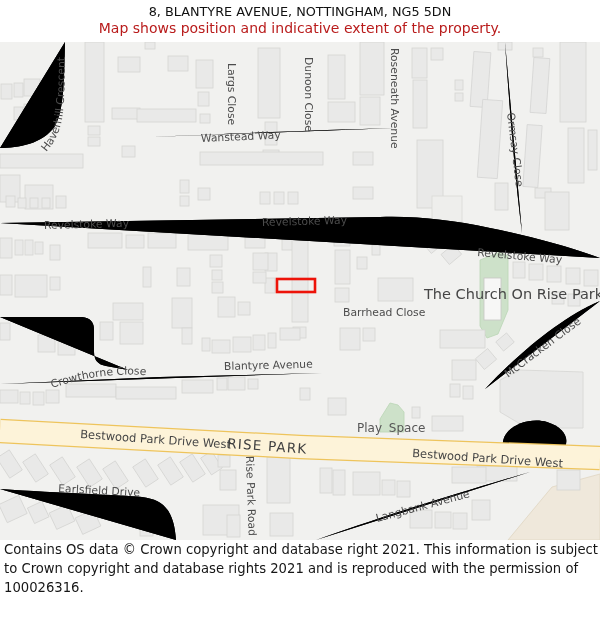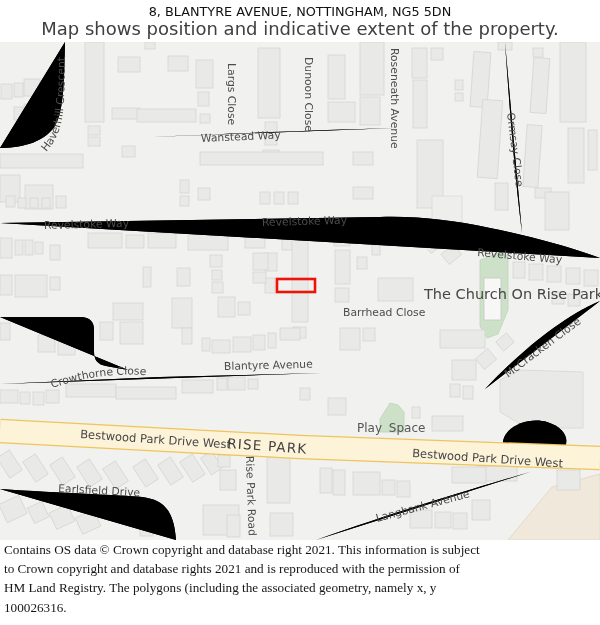--- a/index.html
+++ b/index.html
@@ -1,23 +1,23 @@
 <!DOCTYPE html>
 <html><head>
 <meta charset="utf-8">
 <style>
   html,body{margin:0;padding:0;background:#ffffff;}
   body{width:600px;height:625px;position:relative;font-family:"DejaVu Sans","Liberation Sans",sans-serif;overflow:hidden;}
   .header{position:absolute;top:0;left:0;width:600px;height:34px;background:#ffffff;text-align:center;}
   .header .title{padding-top:4px;font-size:12.8px;color:#111;line-height:16px;}
-  .header .subtitle{font-size:18px;color:#404040;line-height:17px;}
+  .header .subtitle{font-size:14px;color:#b91c1c;line-height:17px;}
   .mapwrap{position:absolute;top:42px;left:0;width:600px;height:498px;}
   svg{display:block;}
   .footer{position:absolute;top:540px;left:0;width:600px;height:85px;background:#ffffff;}
-  .footer .line{font-size:13.2px;line-height:19.2px;color:#161616;padding-left:4px;white-space:nowrap;font-family:Liberation Serif, serif;}
+  .footer .line{font-size:13.2px;line-height:19.2px;color:#161616;padding-left:4px;white-space:nowrap;}
   
   .b{fill:#e9e9e8;stroke:#d5d5d3;stroke-width:0.8;}
   .bl{fill:#eeeeec;stroke:#d9d9d7;stroke-width:0.8;}
   .green{fill:#cde1c9;stroke:#bad5b5;stroke-width:0.8;}
   .beige{fill:#efe8db;stroke:#e0d6c2;stroke-width:0.8;}
   .cmain{stroke-width:15.5;}
   .cminor{stroke-width:13;}
   .fmain{stroke-width:13;}
   .fminor{stroke-width:10.5;}
   .rc{stroke-linecap:round;}
@@ -337,15 +337,14 @@
     <text class="street" transform="translate(246,456) rotate(88)">Rise Park Road</text>
     <text class="street" transform="translate(377,522) rotate(-15)">Langbank Avenue</text>
     <text class="pspace" transform="translate(357,432)">Play Space</text>
   </g>
 </svg>
 </div>
 
 <div class="footer">
   <div class="line">Contains OS data © Crown copyright and database right 2021. This information is subject</div>
   <div class="line">to Crown copyright and database rights 2021 and is reproduced with the permission of</div>
-  <div class="line">HM Land Registry. The polygons (including the associated geometry, namely x, y</div>
   <div class="line">100026316.</div>
 </div>
 
 </body></html>

